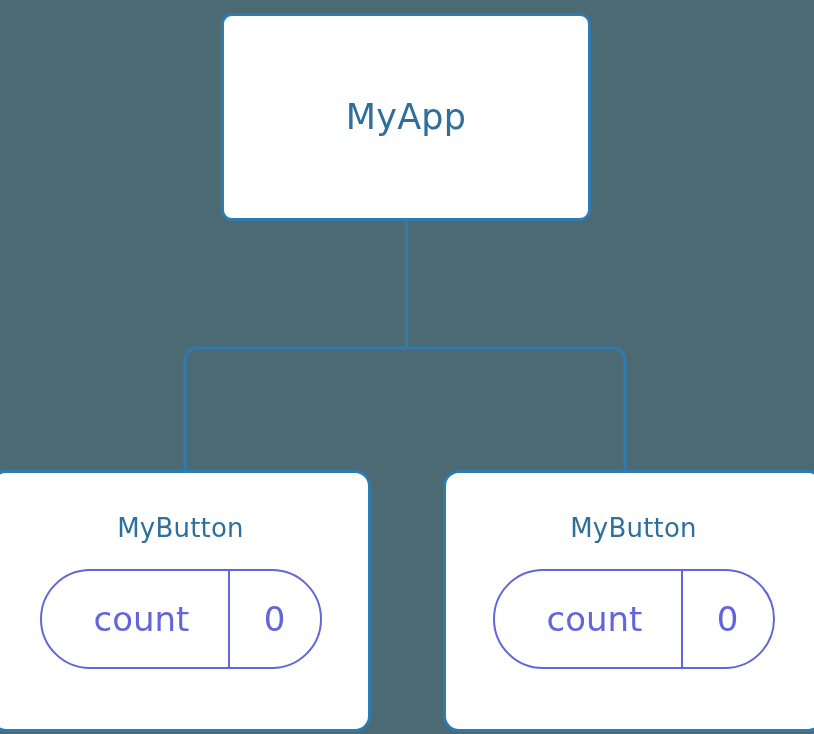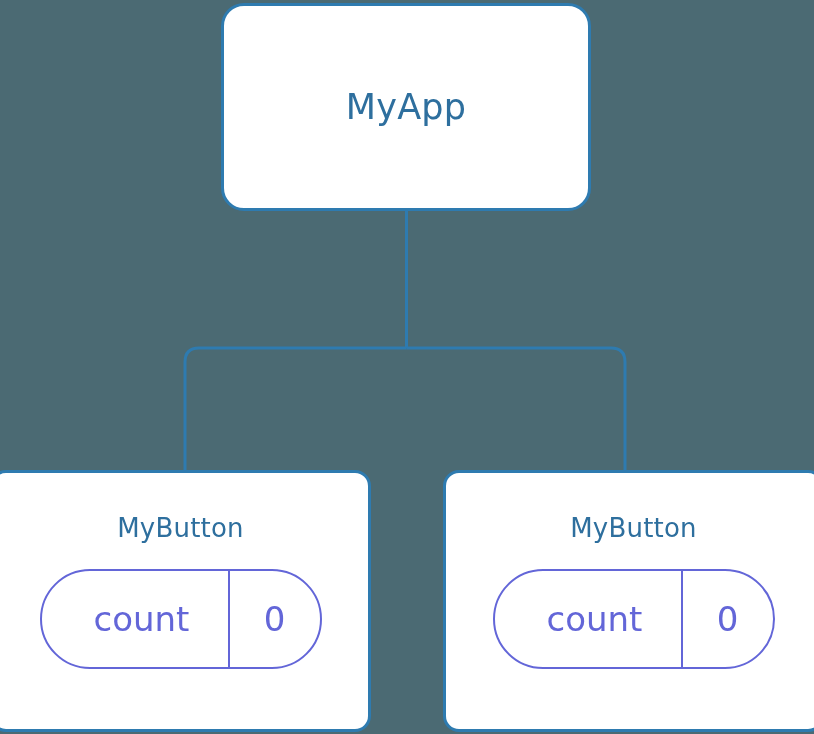--- a/index.html
+++ b/index.html
@@ -40,24 +40,24 @@
     border-radius: 14px;
     display: flex;
     flex-direction: column;
     align-items: center;
     justify-content: center;
   }
 
   
   #node-root {
     left: 221px;
-    top: 3px;
+    top: 13px;
     width: 370px;
     height: 208px;
-    border-radius: 23px;
+    border-radius: 11px;
   }
 
   .node-title {
     color: #2e6f9e;
     font-size: 35px;
     font-weight: 400;
     letter-spacing: 0.2px;
     line-height: 1;
     white-space: nowrap;
   }

